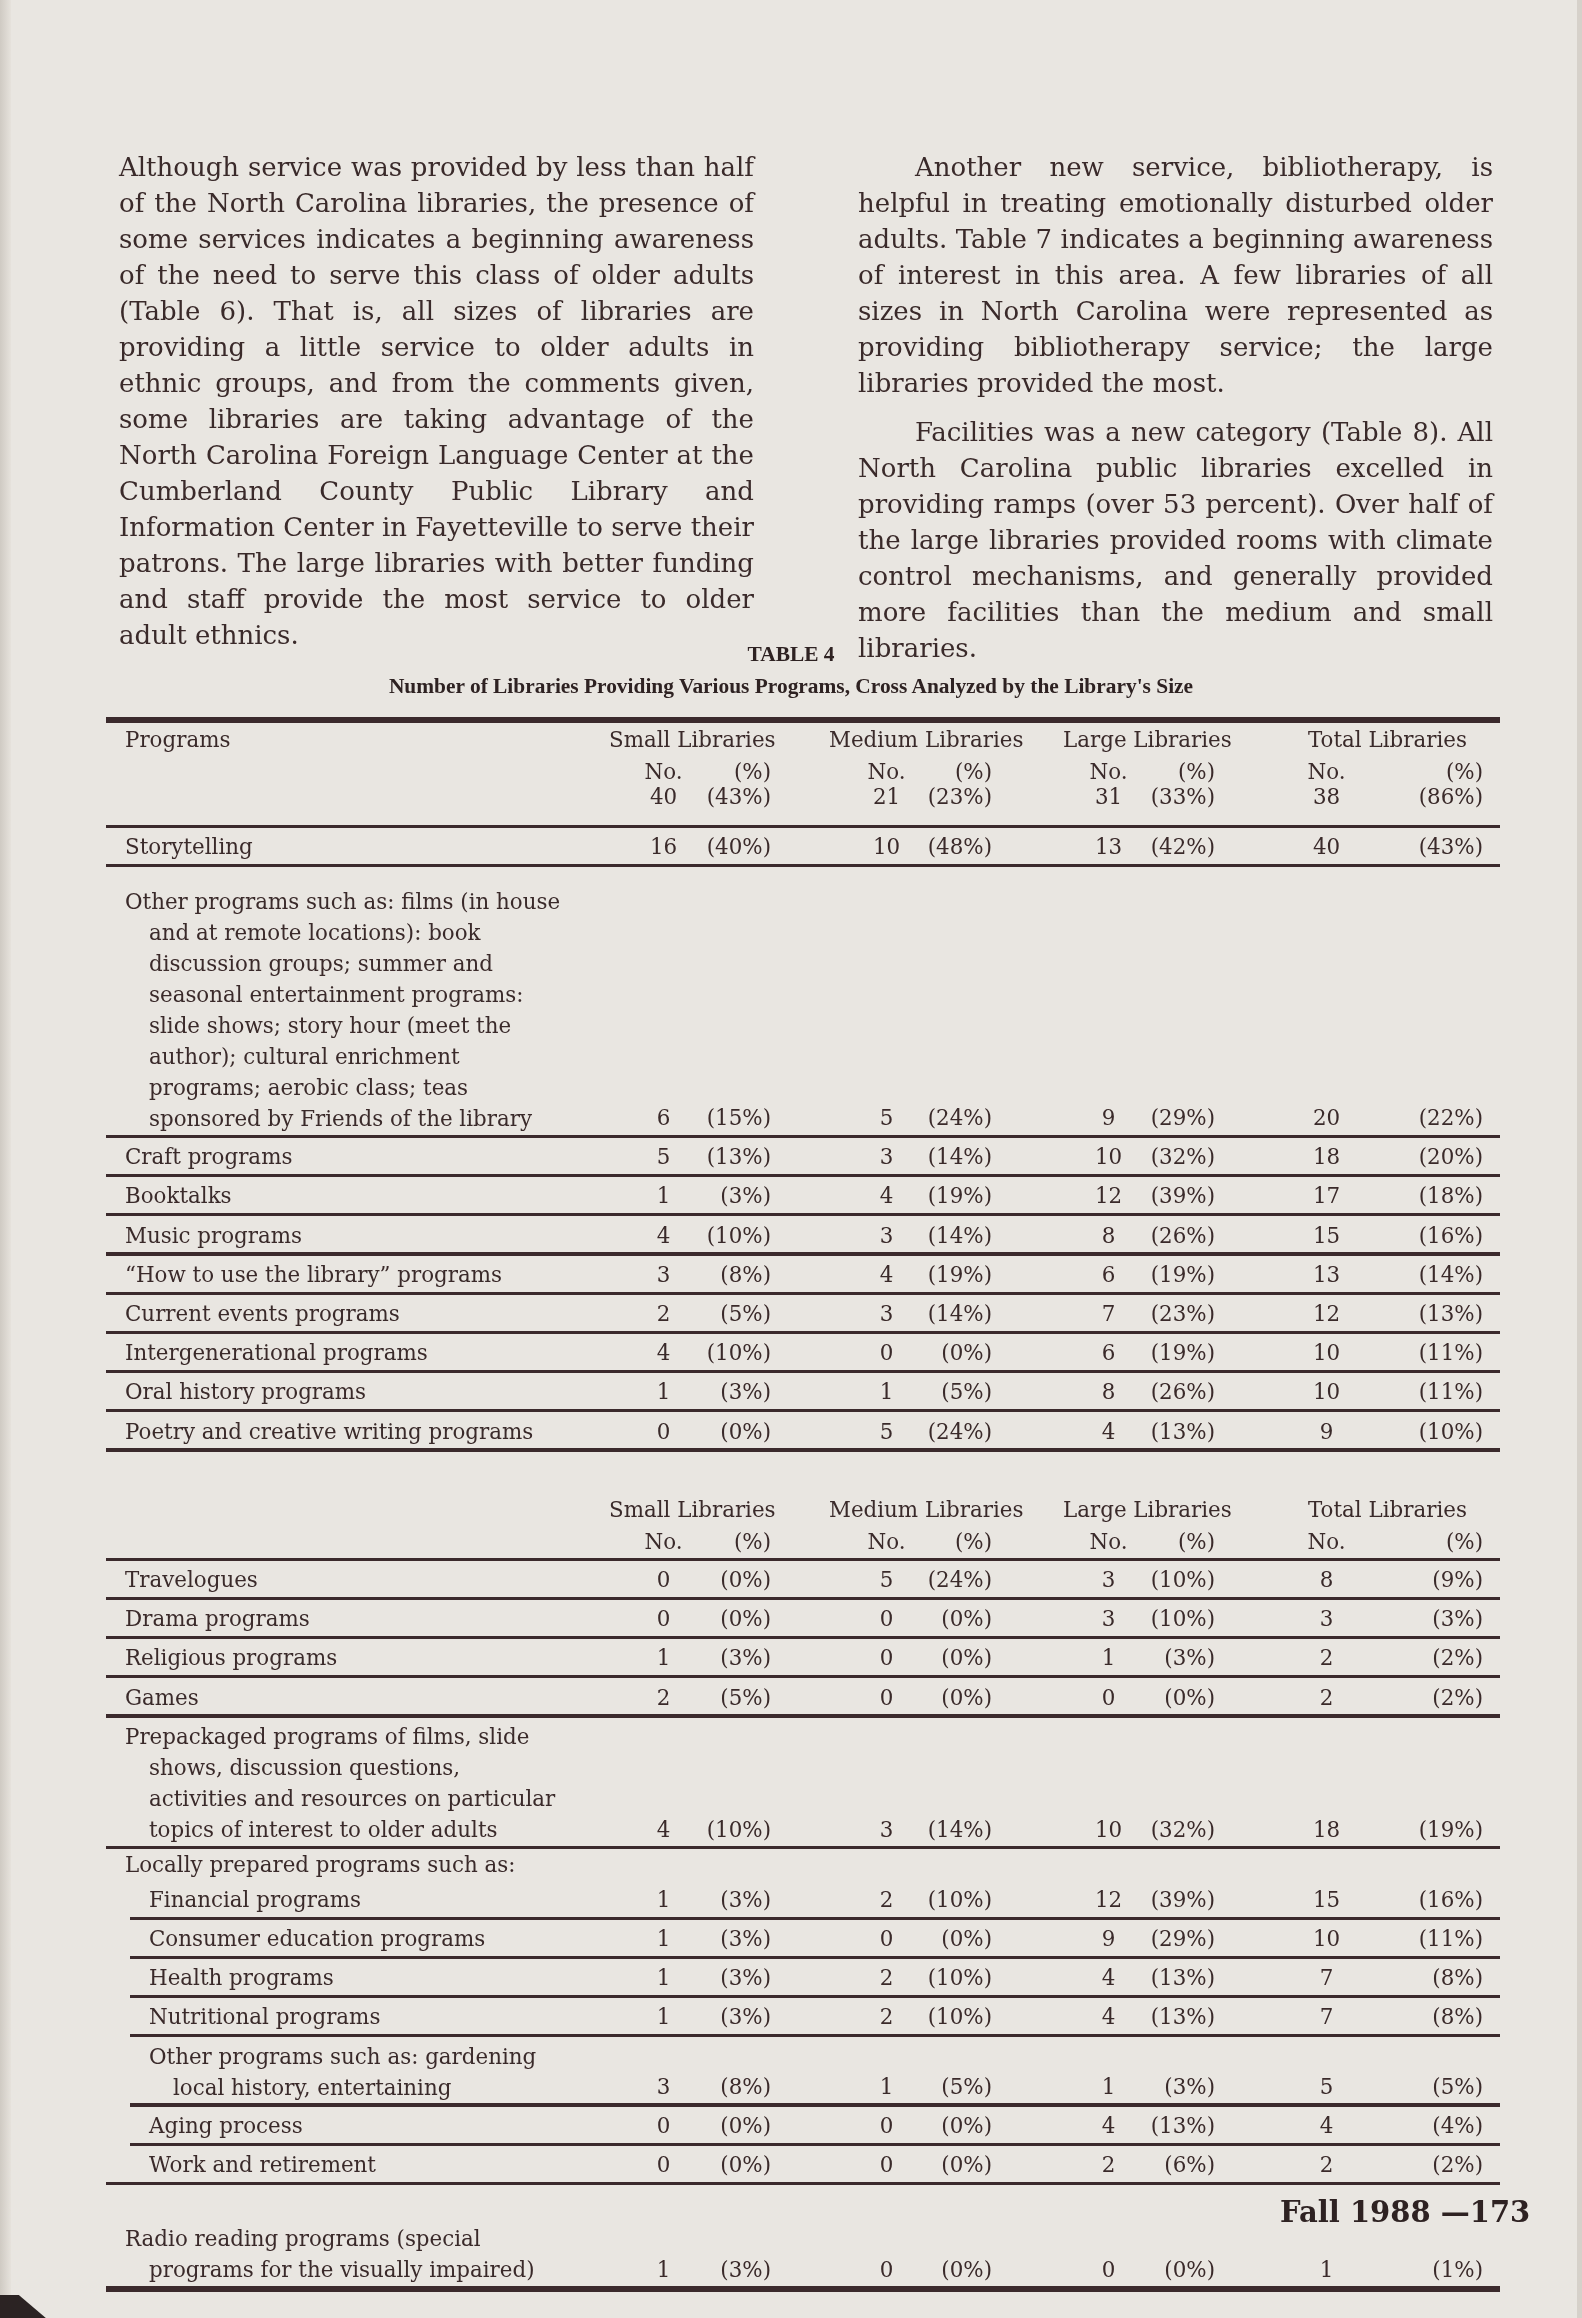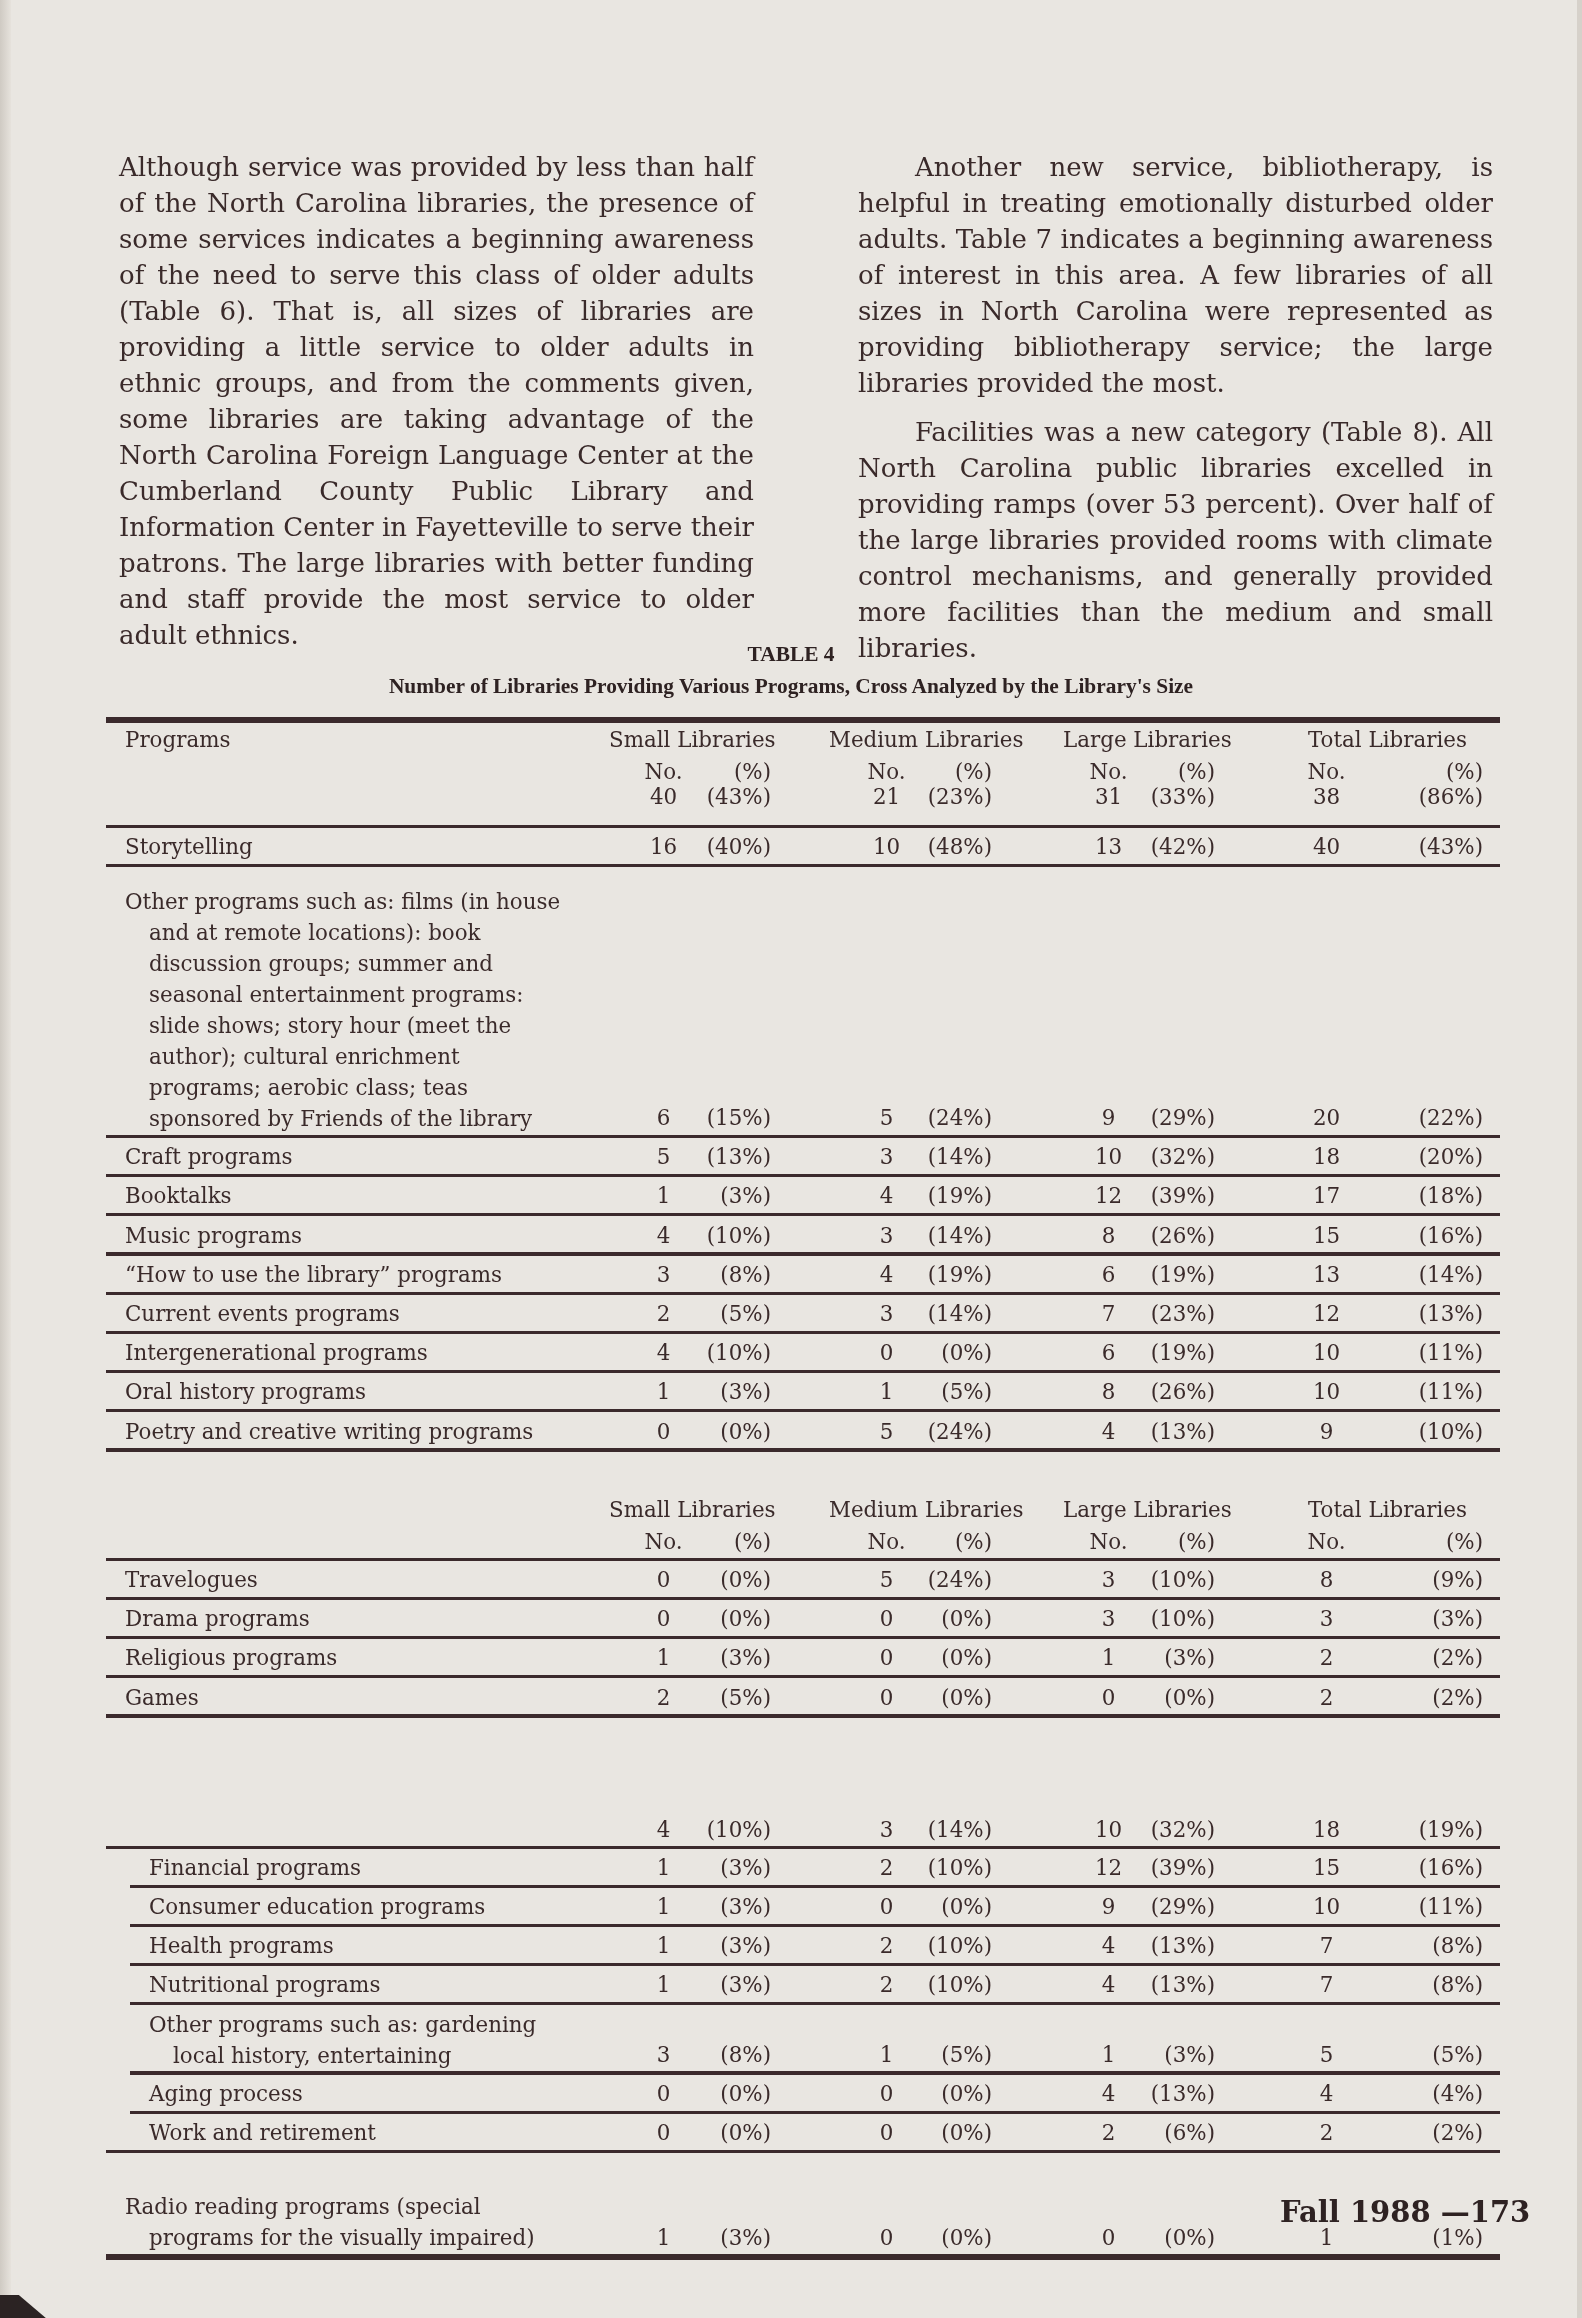--- a/index.html
+++ b/index.html
@@ -307,30 +307,39 @@
       <span class="cell c-sp" style="top: 3.2px; line-height: 31px;">(5%)</span>
       <span class="cell c-mn" style="top: 3.2px; line-height: 31px;">0</span>
       <span class="cell c-mp" style="top: 3.2px; line-height: 31px;">(0%)</span>
       <span class="cell c-ln" style="top: 3.2px; line-height: 31px;">0</span>
       <span class="cell c-lp" style="top: 3.2px; line-height: 31px;">(0%)</span>
       <span class="cell c-tn" style="top: 3.2px; line-height: 31px;">2</span>
       <span class="cell c-tp" style="top: 3.2px; line-height: 31px;">(2%)</span>
     </div>
     <div class="rule"></div>
     <div class="row" style="height: 128px;">
+      <span class="cell c-label" style="top: 3.2px; line-height: 31px;">
+        <span class="label-line">Prepackaged programs of films, slide</span>
+        <span class="label-line sub">shows, discussion questions,</span>
+        <span class="label-line sub">activities and resources on particular</span>
+        <span class="label-line sub">topics of interest to older adults</span>
+      </span>
       <span class="cell c-sn" style="top: 96px; line-height: 31px;">4</span>
       <span class="cell c-sp" style="top: 96px; line-height: 31px;">(10%)</span>
       <span class="cell c-mn" style="top: 96px; line-height: 31px;">3</span>
       <span class="cell c-mp" style="top: 96px; line-height: 31px;">(14%)</span>
       <span class="cell c-ln" style="top: 96px; line-height: 31px;">10</span>
       <span class="cell c-lp" style="top: 96px; line-height: 31px;">(32%)</span>
       <span class="cell c-tn" style="top: 96px; line-height: 31px;">18</span>
       <span class="cell c-tp" style="top: 96px; line-height: 31px;">(19%)</span>
     </div>
     <div class="rule"></div>
+    <div class="row" style="height: 32px;">
+      <span class="cell c-label" style="top: 3.2px;">Locally prepared programs such as:</span>
+    </div>
     <div class="row" style="height: 36px;">
       <span class="cell c-label" style="left: 43px; top: 3.2px; line-height: 31px;">
         <span class="label-line">Financial programs</span>
       </span>
       <span class="cell c-sn" style="top: 3.2px; line-height: 31px;">1</span>
       <span class="cell c-sp" style="top: 3.2px; line-height: 31px;">(3%)</span>
       <span class="cell c-mn" style="top: 3.2px; line-height: 31px;">2</span>
       <span class="cell c-mp" style="top: 3.2px; line-height: 31px;">(10%)</span>
       <span class="cell c-ln" style="top: 3.2px; line-height: 31px;">12</span>
       <span class="cell c-lp" style="top: 3.2px; line-height: 31px;">(39%)</span>

